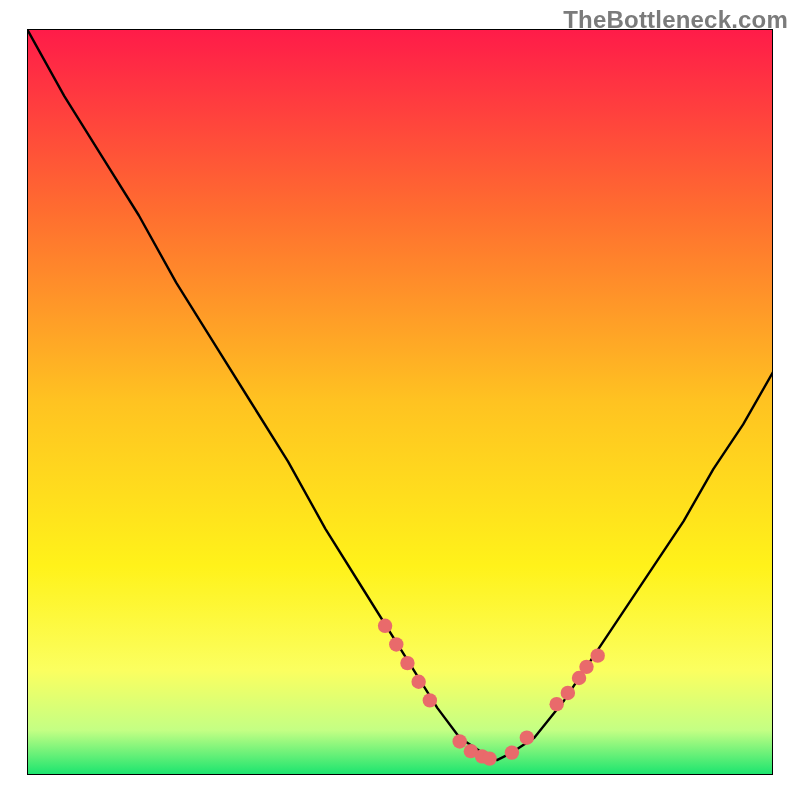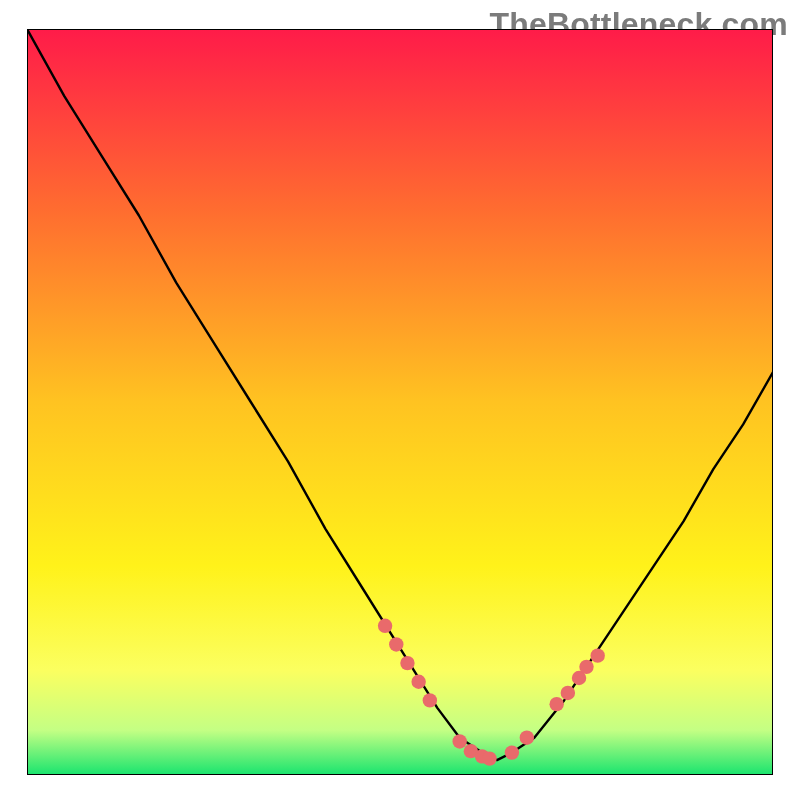--- a/index.html
+++ b/index.html
@@ -13,21 +13,21 @@
   .container {
     position: relative;
     width: 800px;
     height: 800px;
   }
   .watermark {
     position: absolute;
     top: 6px;
     right: 12px;
     font-family: Arial, Helvetica, sans-serif;
-    font-size: 32px;
+    font-size: 24px;
     font-weight: bold;
     color: #7b7b7b;
     letter-spacing: 0.2px;
   }
   .plot {
     position: absolute;
     left: 27px;
     top: 29px;
     width: 746px;
     height: 746px;

